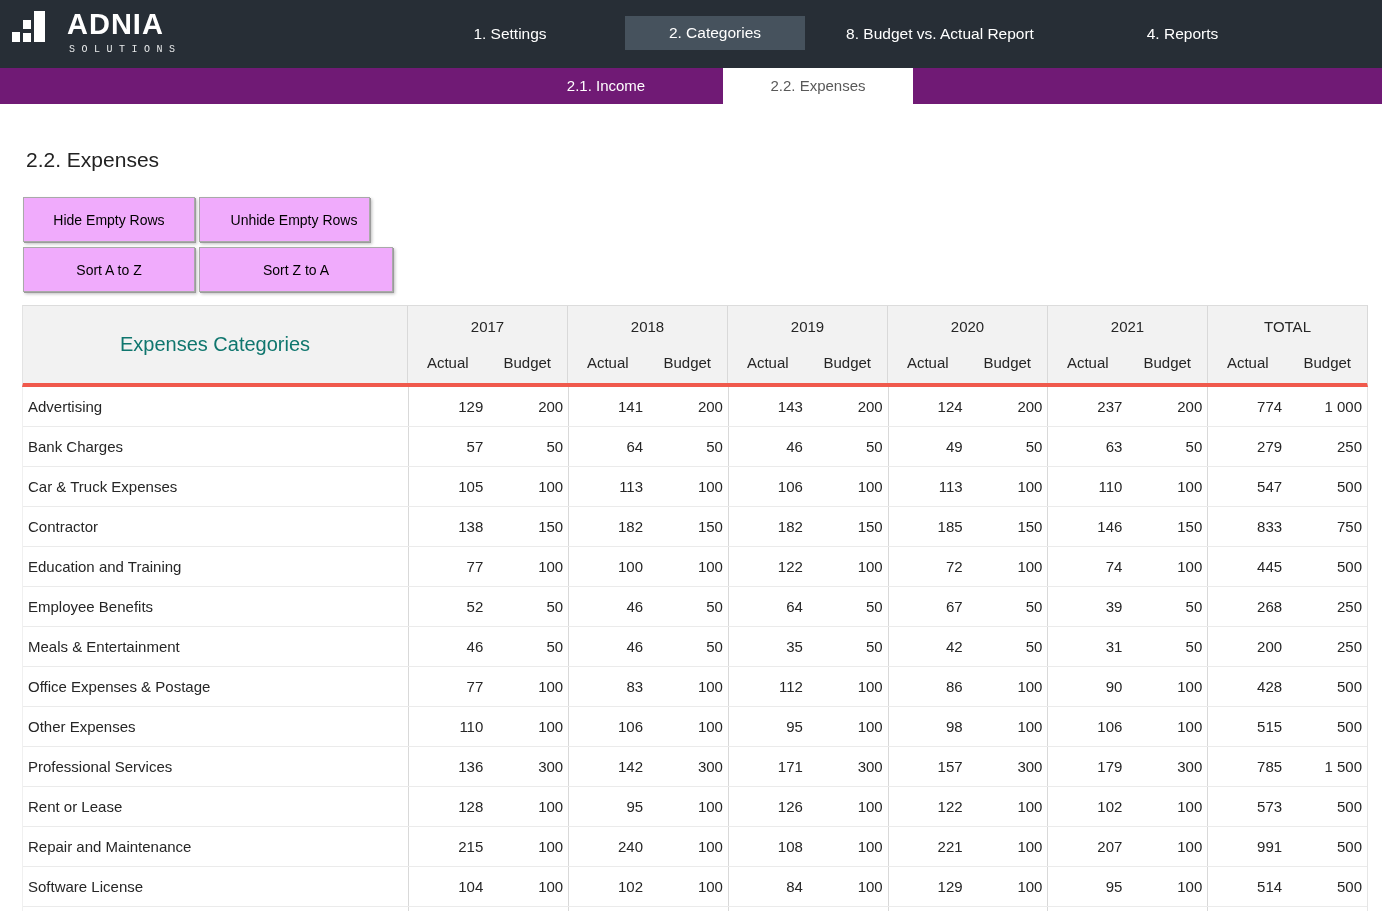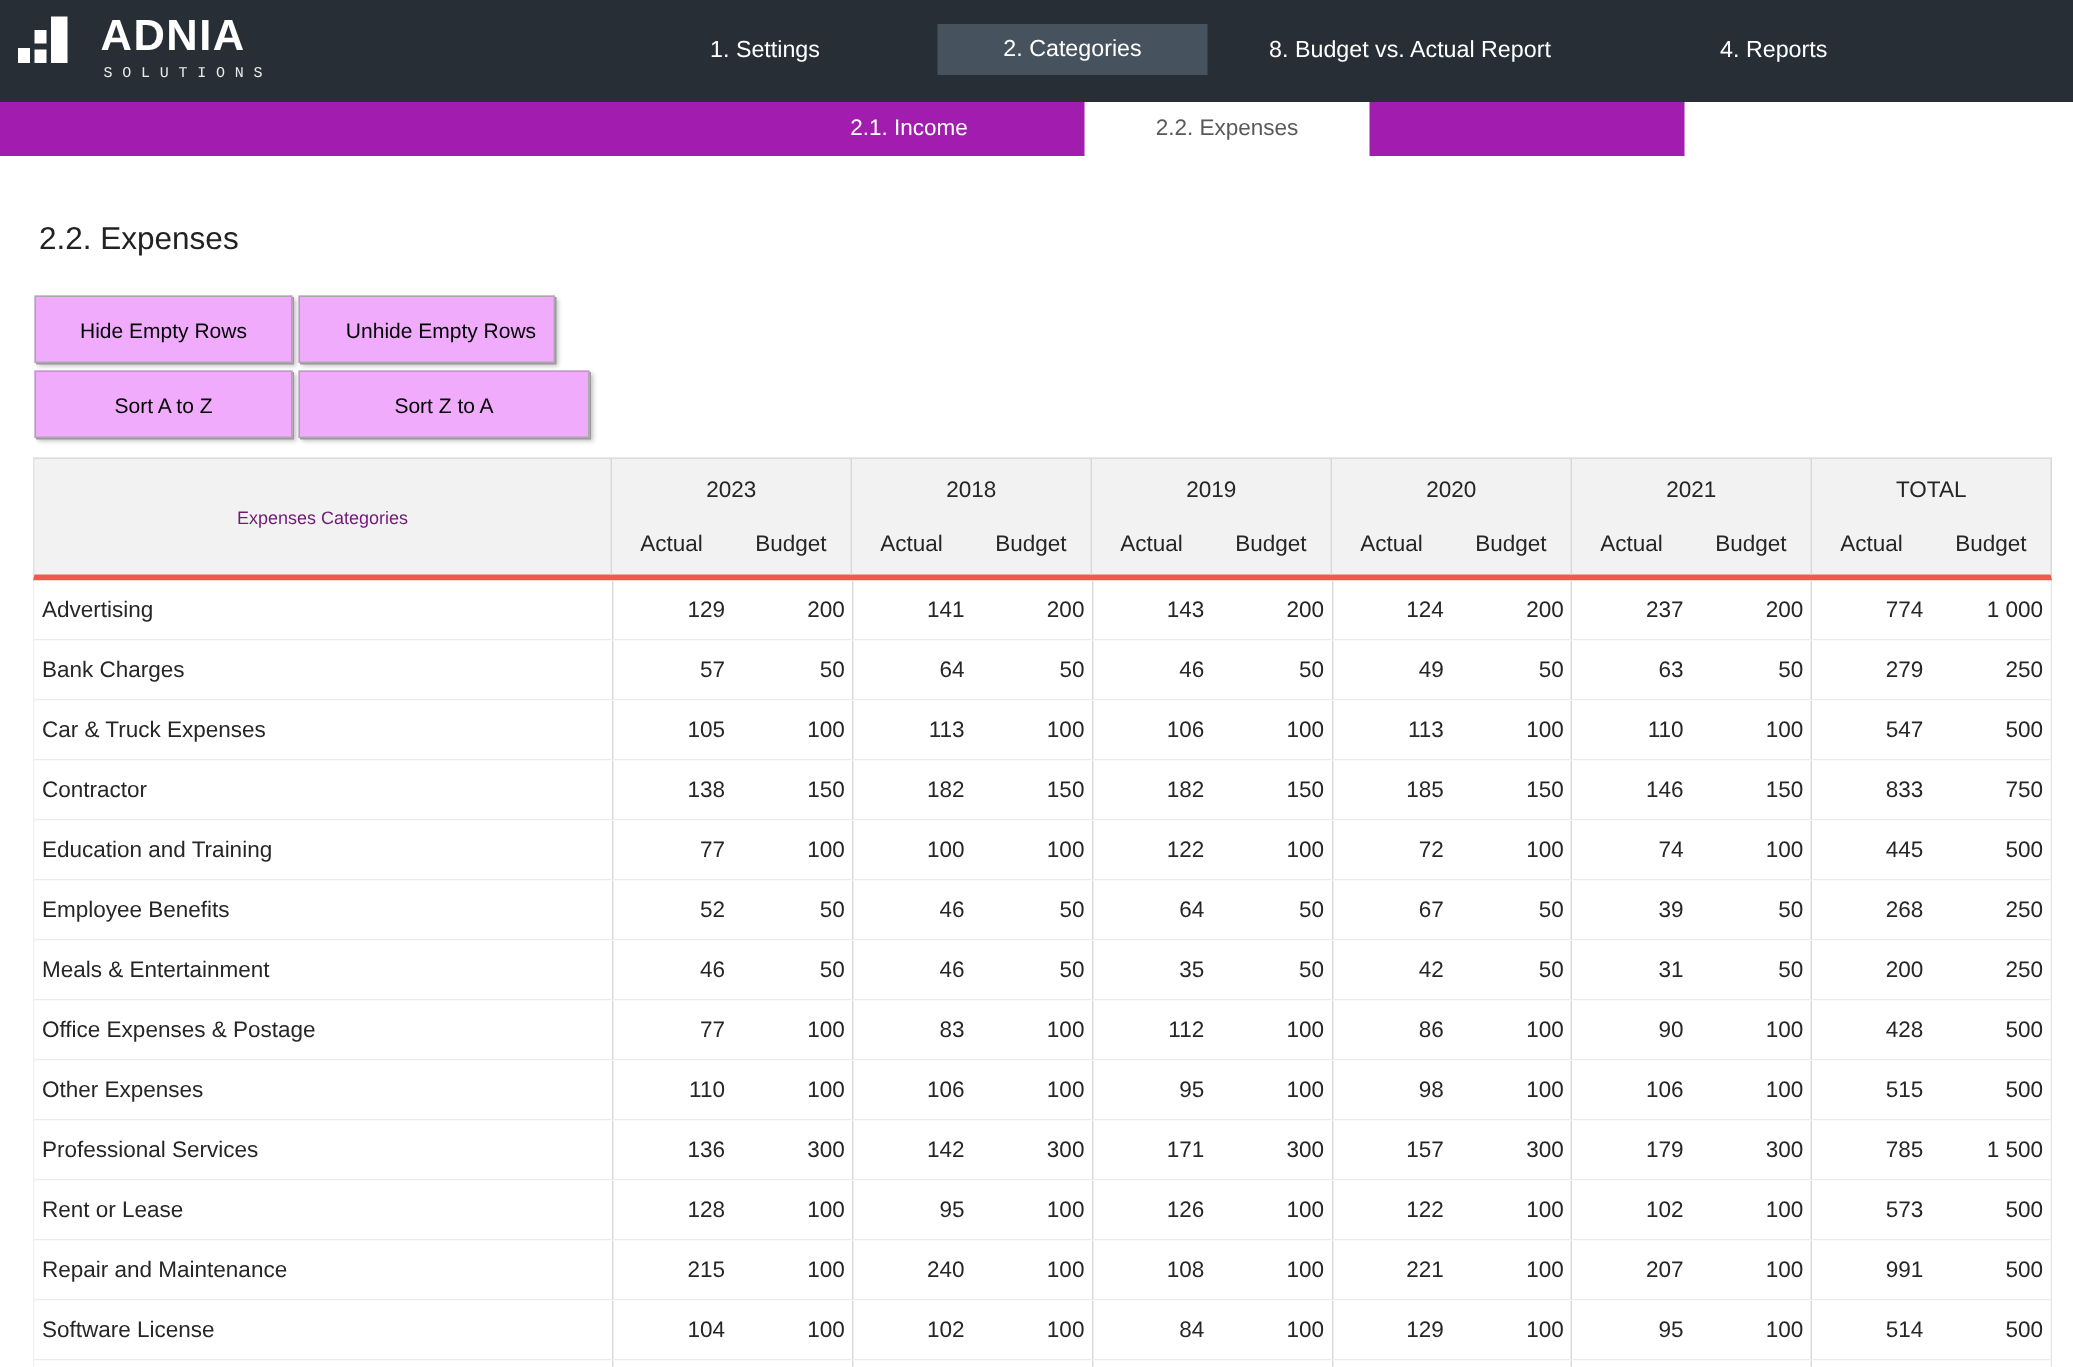--- a/index.html
+++ b/index.html
@@ -20,21 +20,21 @@
 
   .nav-tab { position: absolute; top: 0; height: 68px; line-height: 68px; text-align: center;
     color: #fff; font-size: 15.5px; cursor: pointer; }
   .nav-tab.active { top: 16px; height: 34px; line-height: 34px; background: #46525D; }
   .tab-settings { left: 430px; width: 160px; }
   .tab-categories { left: 625px; width: 180px; }
   .tab-budget { left: 815px; width: 250px; }
   .tab-reports { left: 1100px; width: 165px; }
 
   
-  .subbar { position: absolute; left: 0; top: 68px; width: 1123px; height: 36px; background: #a21caf; }
+  .subbar { position: absolute; left: 0; top: 68px; width: 1382px; height: 36px; background: #701a75; }
   .sub-tab { position: absolute; top: 0; height: 36px; line-height: 36px; text-align: center;
     color: #fff; font-size: 15px; cursor: pointer; }
   .sub-income { left: 482px; width: 248px; }
   .sub-expenses { left: 723px; width: 190px; background: #fff; color: #595959; }
 
   
   .page-title { position: absolute; left: 26px; top: 148px; font-size: 21px; color: #222; }
 
   
   .xbtn { position: absolute; background: #f0abfc; border: 1px solid #A9A9A9;
@@ -45,21 +45,21 @@
   .btn-unhide { left: 199px; top: 197px; width: 171px; height: 45px; padding-left: 19px; }
   .btn-az     { left: 23px;  top: 247px; width: 172px; height: 45px; }
   .btn-za     { left: 199px; top: 247px; width: 194px; height: 45px; }
 
   
   .exp-table { position: absolute; left: 22px; top: 305px; width: 1346px; }
   .thead { display: flex; background: #F2F2F2; border-top: 1px solid #DCDCDC;
     border-left: 1px solid #E3E3E3; border-right: 1px solid #D9D9D9;
     border-bottom: 4px solid #F0594C; height: 82px; }
   .cat-head { width: 386px; display: flex; align-items: center; justify-content: center;
-    font-size: 12px; color: #701a75; }
+    font-size: 20px; color: #0f766e; }
   .ygroups { display: flex; }
   .ygroup { width: 160px; border-left: 1px solid #D9D9D9; display: flex; flex-direction: column; }
   .ylabel { height: 39px; line-height: 42px; text-align: center; font-size: 15px; color: #262626; }
   .ysub { display: flex; }
   .subcell { width: 80px; height: 39px; line-height: 36px; text-align: center; font-size: 15px; color: #262626; }
 
   .tbody { border-left: 1px solid #F0F0F0; border-right: 1px solid #E6E6E6; }
   .trow { display: flex; height: 40px; border-bottom: 1px solid #EBEBEB; background: #fff; }
   .cat-cell { width: 386px; display: flex; align-items: center; padding-left: 5px;
     font-size: 15px; color: #262626; cursor: cell; }
@@ -103,21 +103,21 @@
   <div class="xbtn btn-hide">Hide Empty Rows</div>
   <div class="xbtn btn-unhide">Unhide Empty Rows</div>
   <div class="xbtn btn-az">Sort A to Z</div>
   <div class="xbtn btn-za">Sort Z to A</div>
 
   <div class="exp-table">
     <div class="thead">
       <div class="cat-head">Expenses Categories</div>
       <div class="ygroups">
   <div class="ygroup">
-    <div class="ylabel">2023</div>
+    <div class="ylabel">2017</div>
     <div class="ysub">
       <div class="subcell">Actual</div>
       <div class="subcell">Budget</div>
     </div>
   </div>
 
   <div class="ygroup">
     <div class="ylabel">2018</div>
     <div class="ysub">
       <div class="subcell">Actual</div>

